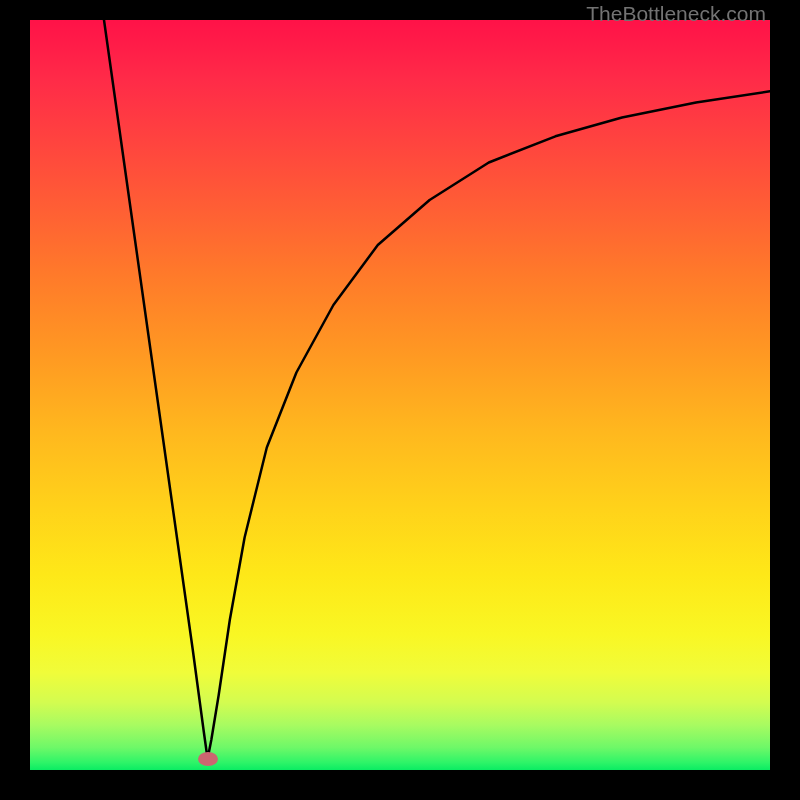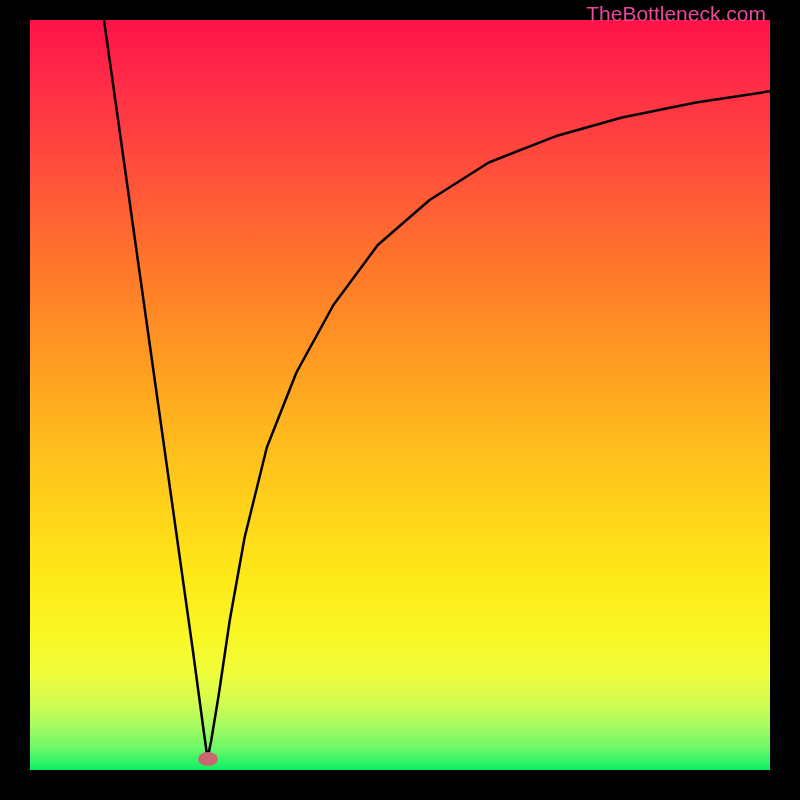--- a/index.html
+++ b/index.html
@@ -25,21 +25,21 @@
       #d3fc50 91%,
       #a8fb61 94%,
       #6ef868 97%,
       #2ef468 99%,
       #0aec63 100%);
   }
   .watermark {
     position: absolute;
     top: 2px;
     right: 34px;
-    color: #ec4899;
+    color: #737373;
     font-size: 21px;
   }
   svg.curve { position: absolute; left: 30px; top: 20px; width: 740px; height: 750px; }
   .marker {
     position: absolute;
     width: 20px;
     height: 14px;
     background: #cc6670;
     border-radius: 50%;
     transform: translate(-50%, -50%);

